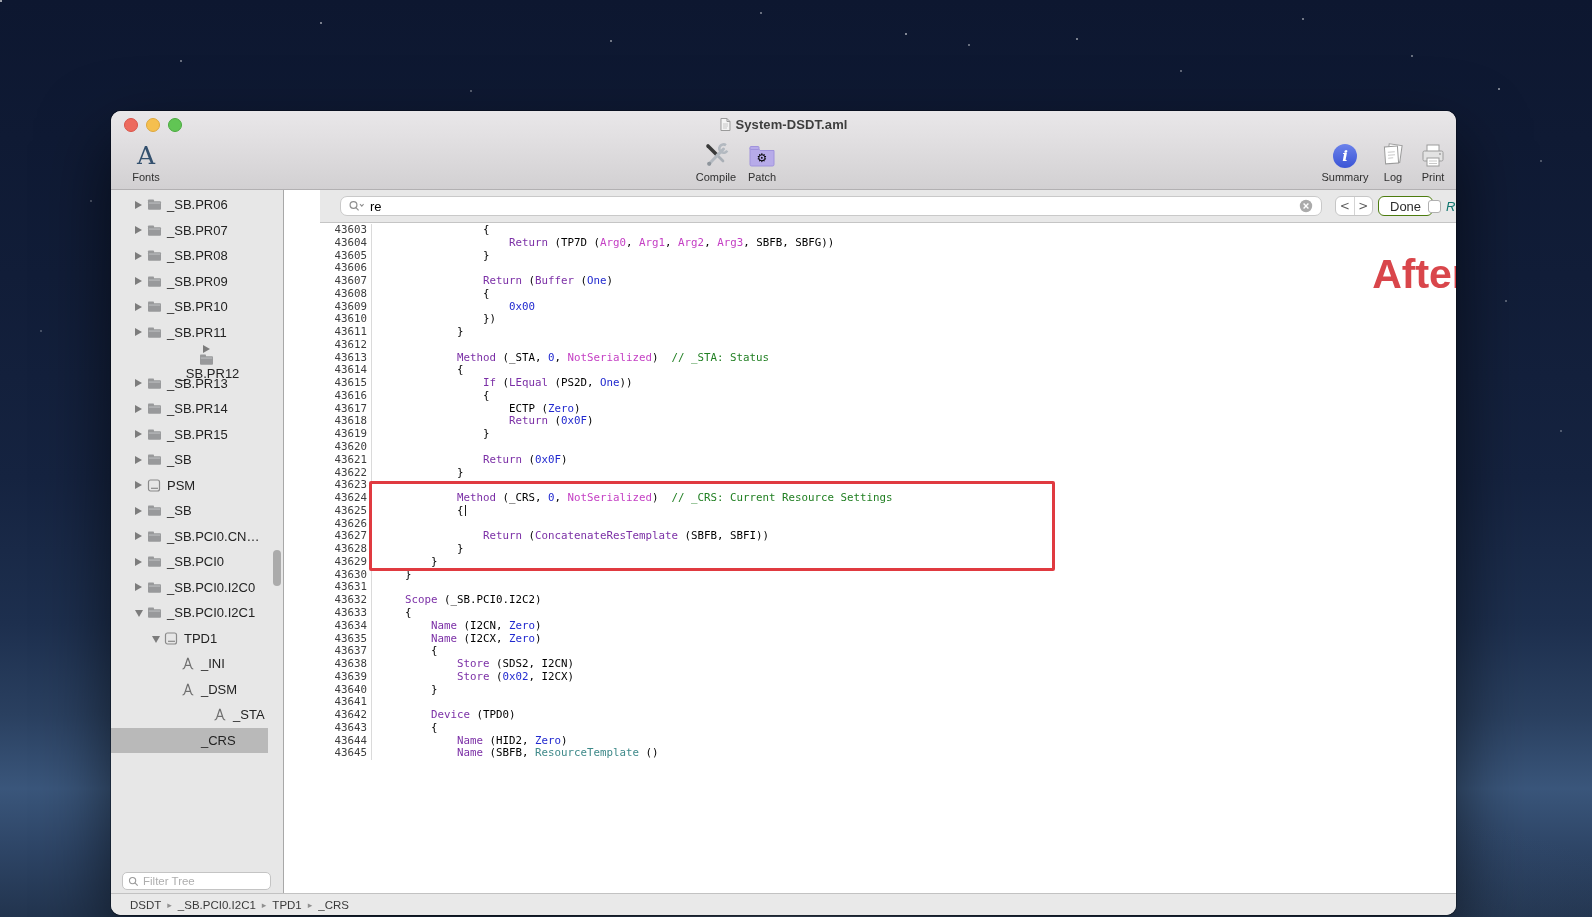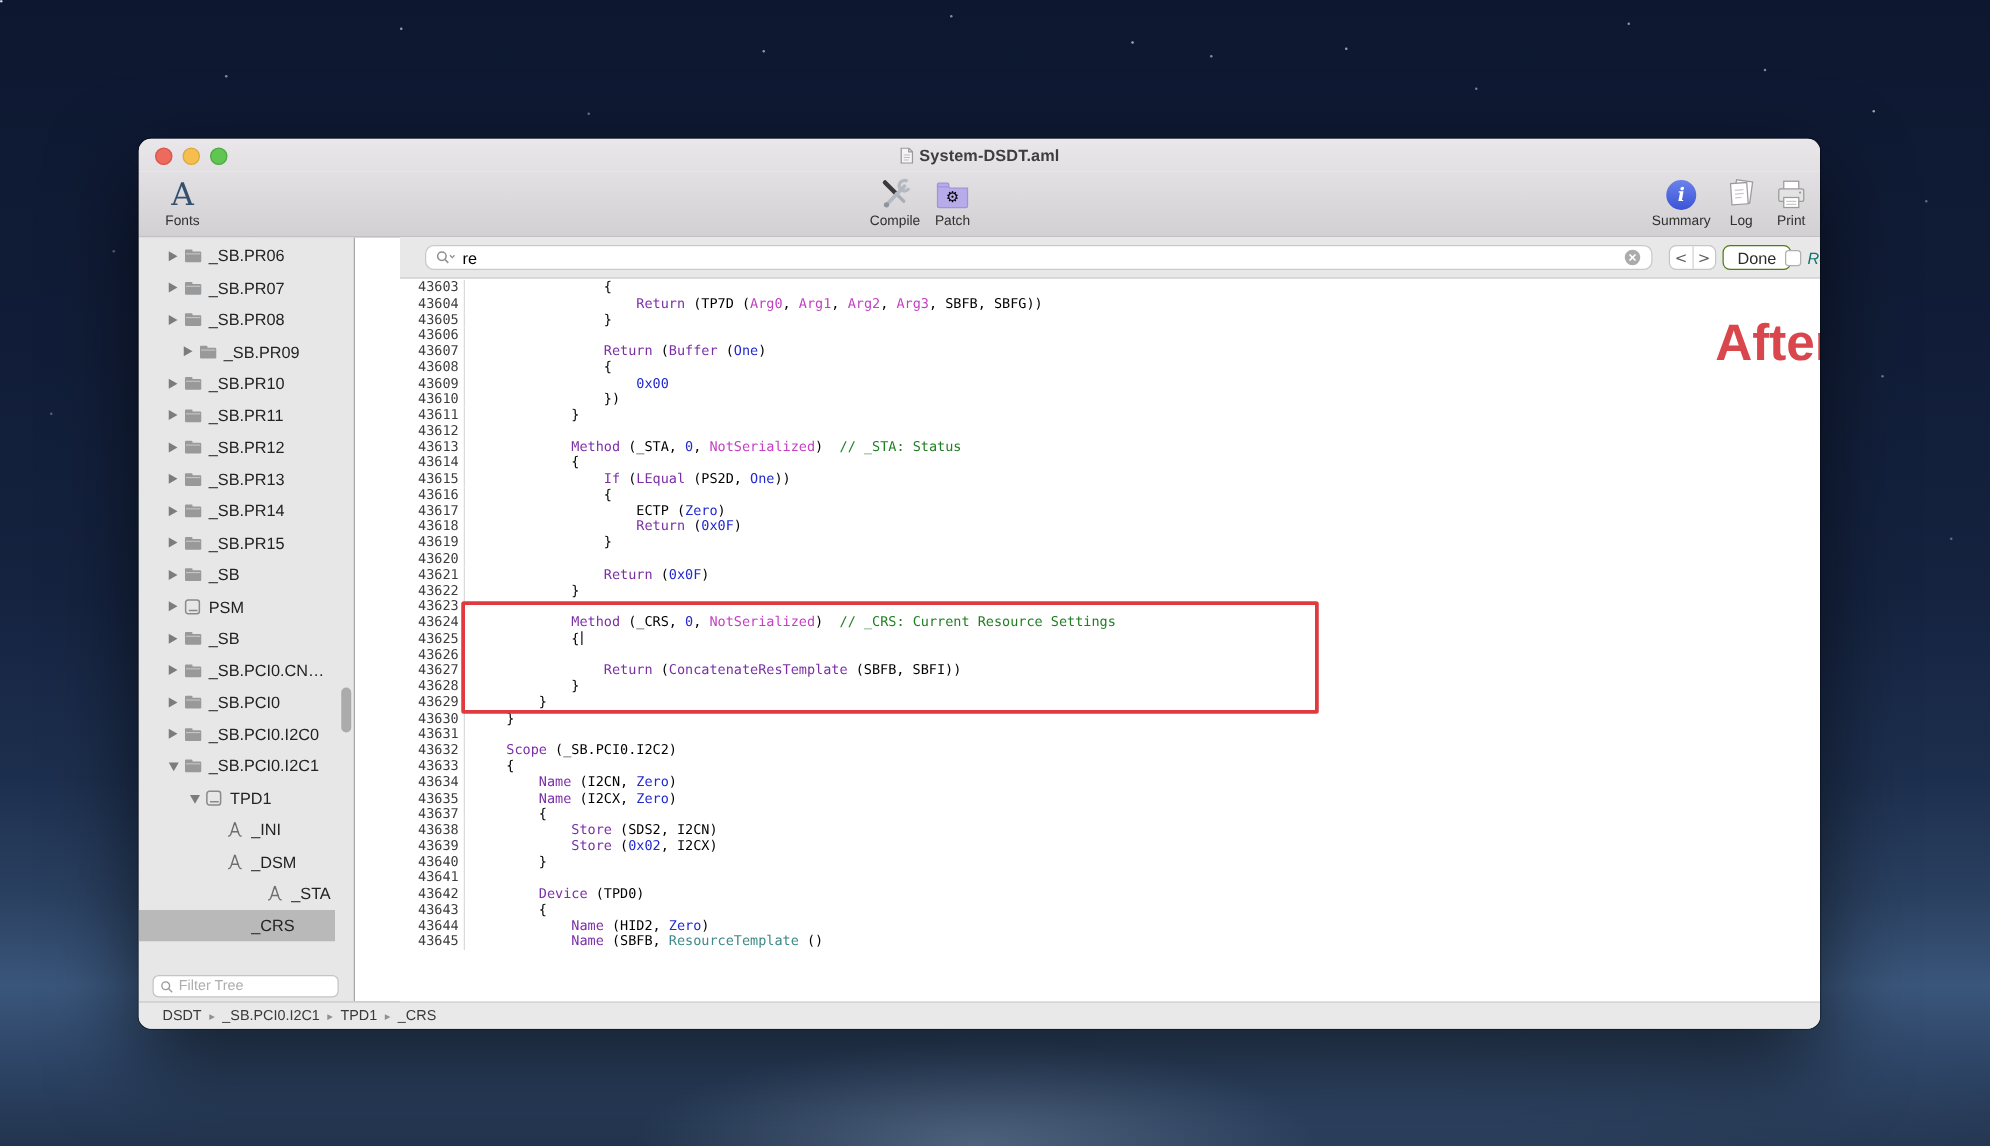--- a/index.html
+++ b/index.html
@@ -14,21 +14,21 @@
   .desktop .stars{position:absolute;left:0;top:0;width:2px;height:2px;border-radius:50%;background:rgba(255,255,255,.8);
     box-shadow:
       180px 60px 0 rgba(255,255,255,.5), 320px 22px 0 rgba(255,255,255,.6), 470px 90px 0 rgba(255,255,255,.4),
       610px 40px 0 rgba(255,255,255,.55), 760px 12px 0 rgba(255,255,255,.5), 905px 33px 0 rgba(255,255,255,.65),
       968px 44px 0 rgba(255,255,255,.5), 1076px 38px 0 rgba(255,255,255,.6), 1180px 70px 0 rgba(255,255,255,.45),
       1302px 18px 0 rgba(255,255,255,.55), 1411px 55px 0 rgba(255,255,255,.5), 1498px 88px 0 rgba(255,255,255,.6),
       1540px 160px 0 rgba(255,255,255,.35), 1505px 300px 0 rgba(255,255,255,.4), 1384px 385px 0 rgba(255,255,255,.3),
       90px 200px 0 rgba(255,255,255,.35), 40px 330px 0 rgba(255,255,255,.3), 1560px 430px 0 rgba(255,255,255,.35);}
 
   
-  .window{position:absolute;left:111px;top:111px;width:1345px;height:712px;border-radius:10px;overflow:hidden;
+  .window{position:absolute;left:111px;top:111px;width:1345px;height:804px;border-radius:10px;overflow:hidden;
     background:#fff;box-shadow:0 28px 70px rgba(0,0,0,.6),0 0 0 1px rgba(0,0,0,.28);display:flex;flex-direction:column;}
 
   .titlebar{height:26px;flex:none;background:linear-gradient(#e9e7e9,#e2e0e2);position:relative;}
   .traffic{position:absolute;left:13px;top:7px;display:flex;gap:8px;}
   .tl{width:12px;height:12px;border-radius:50%;}
   .tl.red{background:#ed6a5e;border:0.5px solid #d95349;}
   .tl.yellow{background:#f5bf4f;border:0.5px solid #dda73c;}
   .tl.green{background:#61c554;border:0.5px solid #4aa93e;}
   .titlewrap{position:absolute;left:50%;top:0;transform:translateX(-50%);height:26px;display:flex;align-items:center;gap:5px;}
   .proxyicon{width:11px;height:13px;display:block;}
@@ -210,21 +210,21 @@
             </span>
             <span class="nodeicon">
               <svg width="15" height="13" viewBox="0 0 15 13">
                 <rect x="1" y="1.5" width="6" height="3" rx="0.8" fill="#98999b"></rect>
                 <rect x="1" y="3.2" width="13" height="8.6" rx="1" fill="#98999b"></rect>
                 <rect x="1.8" y="4.6" width="11.4" height="0.9" fill="#c4c5c7"></rect>
               </svg>
             </span>
             <span class="tlabel">_SB.PR08</span>
           </div>
-          <div class="trow" style="padding-left: 24px; margin-left: 12px;">
+          <div class="trow" style="padding-left: 24px;">
             <span class="disc">
               <span class="tri-c"></span>
             </span>
             <span class="nodeicon">
               <svg width="15" height="13" viewBox="0 0 15 13">
                 <rect x="1" y="1.5" width="6" height="3" rx="0.8" fill="#98999b"></rect>
                 <rect x="1" y="3.2" width="13" height="8.6" rx="1" fill="#98999b"></rect>
                 <rect x="1.8" y="4.6" width="11.4" height="0.9" fill="#c4c5c7"></rect>
               </svg>
             </span>
@@ -249,21 +249,21 @@
             </span>
             <span class="nodeicon">
               <svg width="15" height="13" viewBox="0 0 15 13">
                 <rect x="1" y="1.5" width="6" height="3" rx="0.8" fill="#98999b"></rect>
                 <rect x="1" y="3.2" width="13" height="8.6" rx="1" fill="#98999b"></rect>
                 <rect x="1.8" y="4.6" width="11.4" height="0.9" fill="#c4c5c7"></rect>
               </svg>
             </span>
             <span class="tlabel">_SB.PR11</span>
           </div>
-          <div class="trow" style="padding-left: 24px;">
+          <div class="trow" style="padding-left: 24px; flex-direction: column;">
             <span class="disc">
               <span class="tri-c"></span>
             </span>
             <span class="nodeicon">
               <svg width="15" height="13" viewBox="0 0 15 13">
                 <rect x="1" y="1.5" width="6" height="3" rx="0.8" fill="#98999b"></rect>
                 <rect x="1" y="3.2" width="13" height="8.6" rx="1" fill="#98999b"></rect>
                 <rect x="1.8" y="4.6" width="11.4" height="0.9" fill="#c4c5c7"></rect>
               </svg>
             </span>

